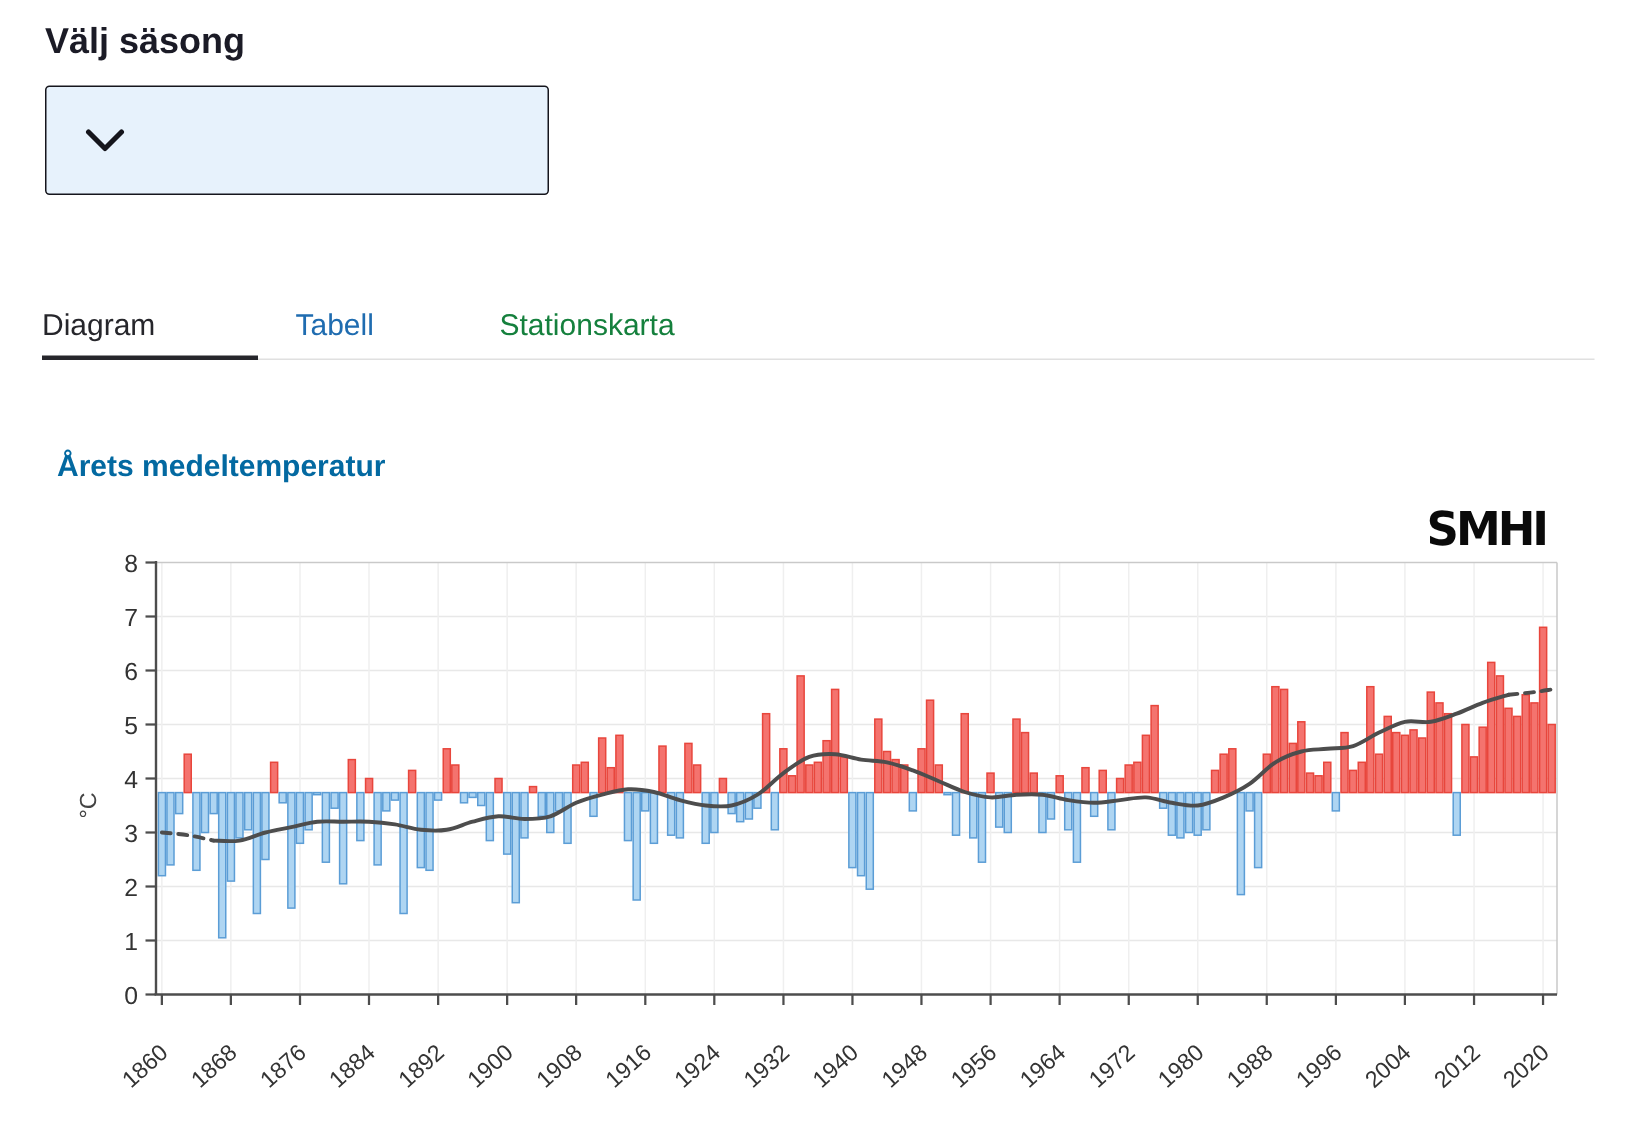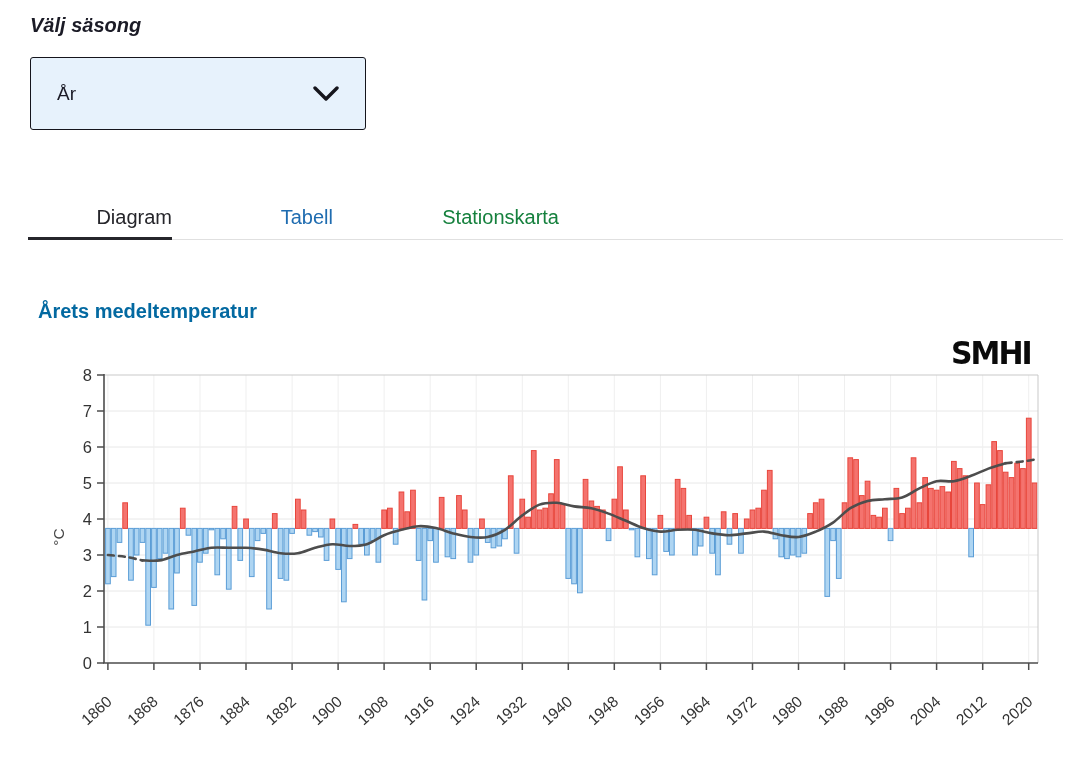--- a/index.html
+++ b/index.html
@@ -1,43 +1,42 @@
 <!DOCTYPE html>
 <html><head>
 <meta charset="utf-8">
 <style>
   * { box-sizing: border-box; margin: 0; padding: 0; }
   html,body { width: 1091px; height: 759px; background: #ffffff;
     font-family: "Liberation Sans", "DejaVu Sans", sans-serif; color:#1c1c26; overflow:hidden; }
   .abs { position:absolute; }
-  #season-label { left:30px; top:14px; font-size:20px; font-weight:bold; color:#1b1b26;font-style:italic; }
+  #season-label { left:30px; top:14px; font-size:24px; font-weight:bold; color:#1b1b26; }
   #season-select { left:30px; top:57px; width:336px; height:73px; background:#e7f2fc;
     border:1px solid #15151c; border-radius:3px; display:flex; align-items:center;
     padding:0 26px; font-size:19px; color:#1b1b26; cursor:pointer; }
   #season-select .value { flex:1; }
   #season-select svg { display:block; }
-  .tab { position:absolute; top:197px; height:41px; font-size:20px; text-align:right;
+  .tab { position:absolute; top:197px; height:41px; font-size:20px; text-align:left;
     line-height:41px; cursor:pointer; white-space:nowrap; }
   #tab-diagram { left:28px; width:144px; color:#26262b; }
   #tab-tabell { left:197px; width:136px; color:#1f6cb0; }
   #tab-stationskarta { left:333px; width:226px; color:#15803d; }
   #tab-underline { left:28px; top:237px; width:144px; height:3px; background:#26262b; z-index:2; }
   #tab-divider { left:28px; top:239px; width:1035px; height:1px; background:#e0e0e0; }
   #chart-title { left:38px; top:300px; font-size:20px; font-weight:bold; color:#0369a1; }
   #smhi-logo { left:951px; top:336px; font-size:30px; font-weight:900; letter-spacing:-2px;
     color:#0a0a0a; font-family:"DejaVu Sans", sans-serif; transform:scaleY(1.04); }
   #chart-svg { left:0; top:330px; }
 </style>
 </head>
 <body>
 
 <div class="abs" id="season-label">Välj säsong</div>
 
 <div class="abs" id="season-select">
-  <span class="value">År</span>
   <svg width="26" height="16" viewBox="0 0 26 16">
     <polyline points="2,2 13,13 24,2" fill="none" stroke="#15151c" stroke-width="3.4" stroke-linecap="round" stroke-linejoin="round"></polyline>
   </svg>
 </div>
 
 <div class="tab" id="tab-diagram">Diagram</div>
 <div class="tab" id="tab-tabell">Tabell</div>
 <div class="tab" id="tab-stationskarta">Stationskarta</div>
 <div class="abs" id="tab-underline"></div>
 <div class="abs" id="tab-divider"></div>

